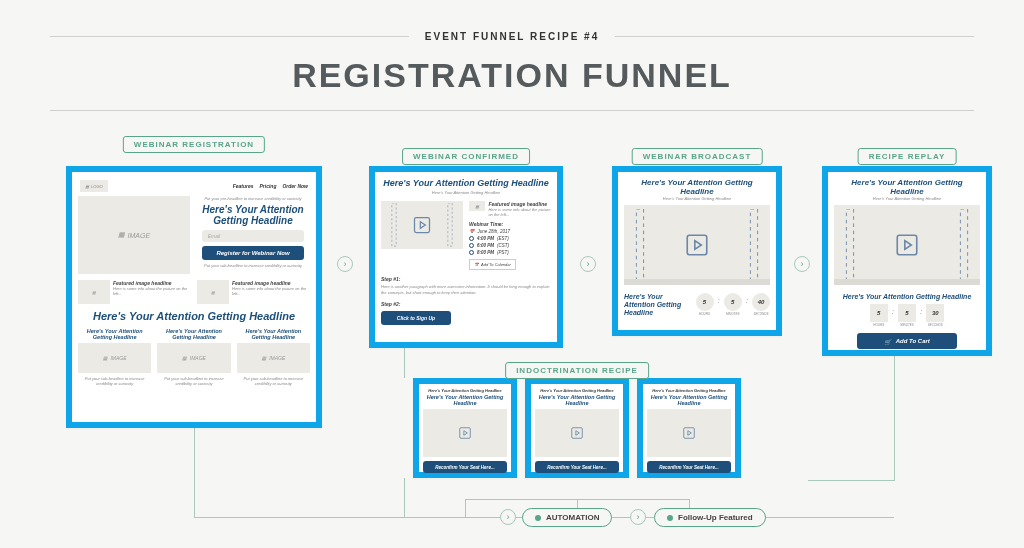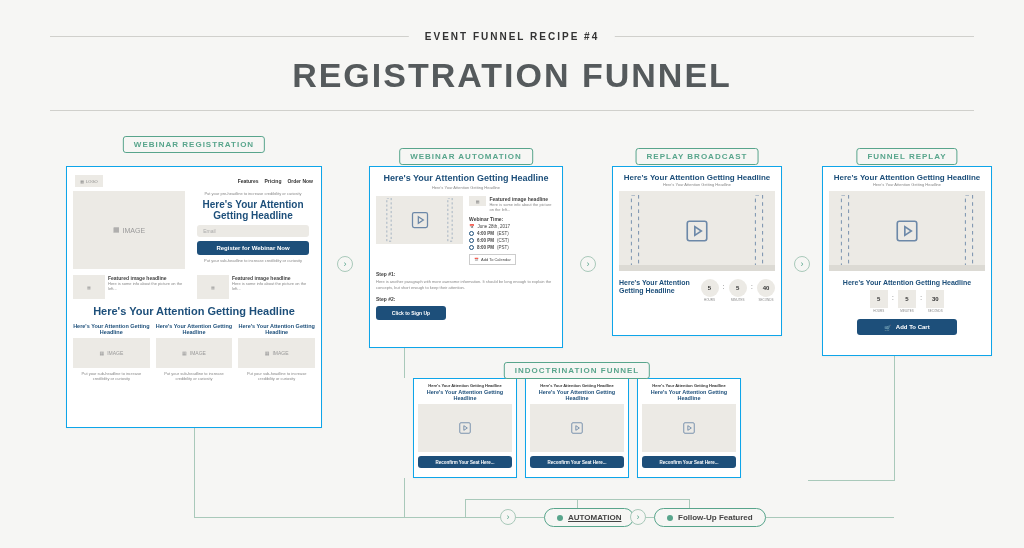--- a/index.html
+++ b/index.html
@@ -33,23 +33,24 @@
     font-size: 8px; font-weight: 700; letter-spacing: 1px;
     padding: 3px 10px;
     border-radius: 3px;
     transform: translateX(-50%);
     z-index: 30;
   }
 
   .card {
     position: absolute;
     background: #fff;
-    border: 1px solid #0ea5e9;
+    border: 6px solid #0ea5e9;
     box-shadow: 0 1px 2px rgba(0,0,0,0.04);
     z-index: 20;
+    font-style: italic;
   }
 
   
   .reg { top: 166px; left: 66px; width: 256px; height: 262px; padding: 6px; font-size: 5px; color: #444; }
   .reg .topbar { display: flex; justify-content: space-between; align-items: center; padding: 2px 2px 4px; }
   .logo-box { width: 28px; height: 12px; background: #eceae5; display:inline-flex; align-items:center; justify-content:center; font-size:4px; color:#888; gap:2px;}
   .nav { display:flex; gap:6px; font-size:5px; font-weight:600; color:#333;}
   .reg-hero { display:flex; gap:6px; }
   .img-box { background:#eceae5; display:flex; align-items:center; justify-content:center; gap:3px; color:#999; }
   .reg-hero .img-box { width:112px; height:78px; font-size:7px;}
@@ -136,41 +137,41 @@
 </style>
 </head>
 <body>
 
 <div class="hr header-hr-top"></div>
 <div class="header-label">EVENT FUNNEL RECIPE #4</div>
 <div class="title">REGISTRATION FUNNEL</div>
 <div class="hr header-hr-bot"></div>
 
 <div class="tag" style="top:136px; left:194px;">WEBINAR REGISTRATION</div>
-<div class="tag" style="top:148px; left:466px;">WEBINAR AUTOMATION</div>
-<div class="tag" style="top:148px; left:697px;">REPLAY BROADCAST</div>
-<div class="tag" style="top:148px; left:907px;">FUNNEL REPLAY</div>
-<div class="tag" style="top:362px; left:577px;">INDOCTRINATION FUNNEL</div>
+<div class="tag" style="top:148px; left:466px;">WEBINAR CONFIRMED</div>
+<div class="tag" style="top:148px; left:697px;">WEBINAR BROADCAST</div>
+<div class="tag" style="top:148px; left:907px;">RECIPE REPLAY</div>
+<div class="tag" style="top:362px; left:577px;">INDOCTRINATION RECIPE</div>
 
 <div class="arrow-circle" style="top:256px; left:337px;">›</div>
 <div class="arrow-circle" style="top:256px; left:580px;">›</div>
 <div class="arrow-circle" style="top:256px; left:794px;">›</div>
 
 <div class="line" style="top:428px; left:194px; width:1px; height:90px;"></div>
 <div class="line" style="top:517px; left:194px; width:700px; height:1px;"></div>
 <div class="line" style="top:499px; left:465px; width:1px; height:19px;"></div>
 <div class="line" style="top:499px; left:577px; width:1px; height:19px;"></div>
 <div class="line" style="top:499px; left:689px; width:1px; height:19px;"></div>
 <div class="line" style="top:499px; left:465px; width:224px; height:1px;"></div>
 <div class="line" style="top:480px; left:808px; width:86px; height:1px;"></div>
 <div class="line" style="top:356px; left:894px; width:1px; height:125px;"></div>
 <div class="line" style="top:478px; left:404px; width:1px; height:40px;"></div>
 <div class="line" style="top:348px; left:404px; width:1px; height:30px;"></div>
 
-<div class="bot-pill" style="top:508px; left:544px;text-decoration:underline;">
+<div class="bot-pill" style="top:508px; left:522px;">
   <span class="dot"></span>
   <span>AUTOMATION</span>
 </div>
 <div class="bot-pill" style="top:508px; left:654px;">
   <span class="dot"></span>
   <span>Follow-Up Featured</span>
 </div>
 <div class="arrow-circle" style="top:509px; left:630px;">›</div>
 <div class="arrow-circle" style="top:509px; left:500px;">›</div>
 

